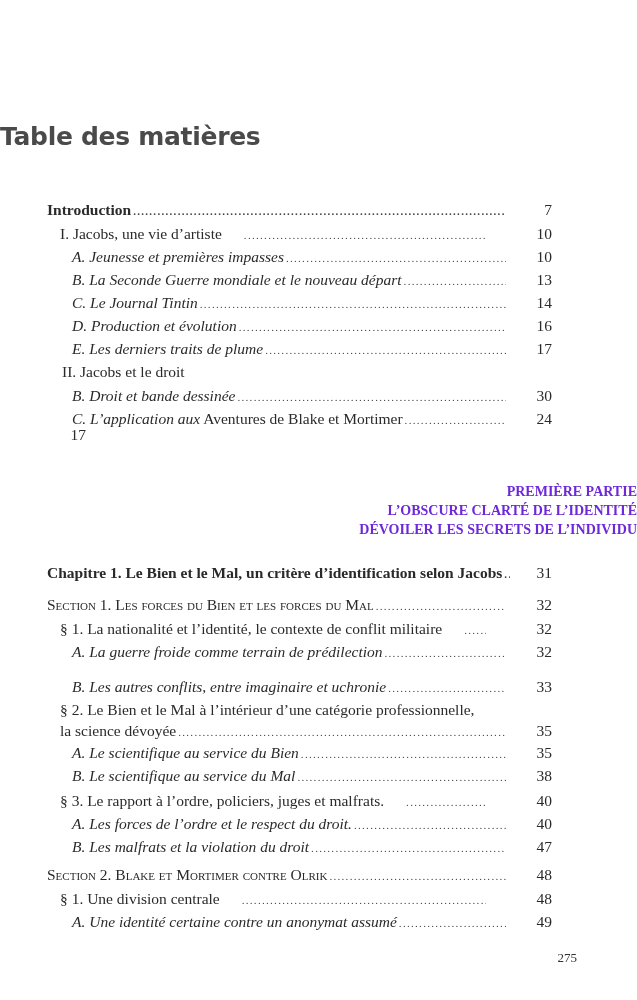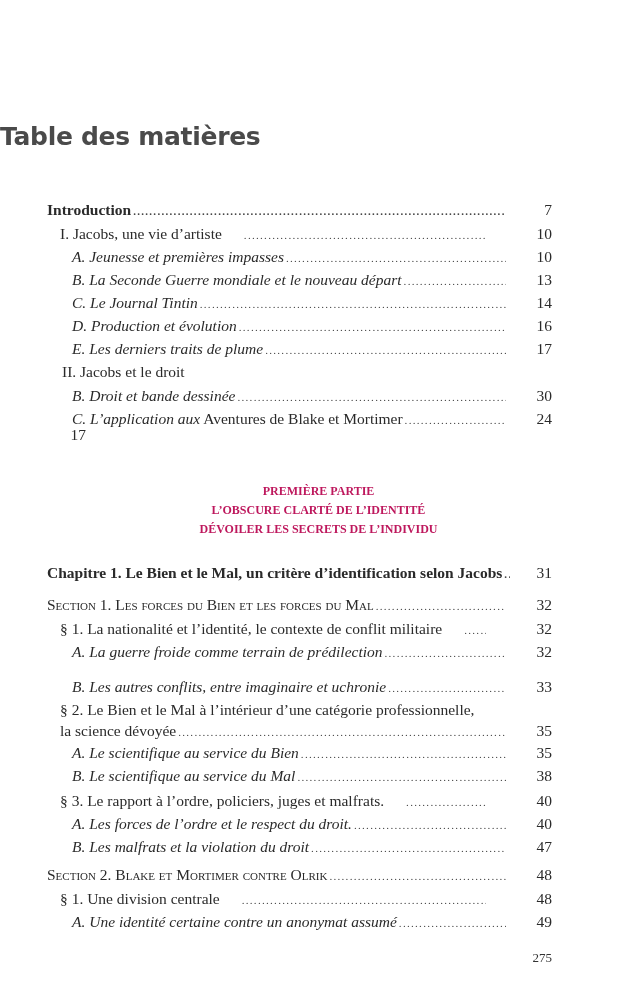--- a/index.html
+++ b/index.html
@@ -27,25 +27,25 @@
     content: "........................................................................................................................................................................................................................................";
   }
   .row .page { flex: 0 0 auto; width: 24px; text-align: right; }
   .lvl0 { padding-left: 0; }
   .lvl1 { padding-left: 13px; gap: 20px; }
   .lvl2 { padding-left: 25px; justify-content: space-between; }
   .bold { font-weight: bold; }
   .ital .label { font-style: italic; }
   .sc .label { font-variant: small-caps; }
   .part-block {
-    position: absolute; top: 482px; left: 0; width: 637px; text-align: center;
-    font-weight: bold; font-size: 12px; line-height: 19px; color: #be185d;
+    position: absolute; top: 482px; left: 0; width: 637px; text-align: right;
+    font-weight: bold; font-size: 14px; line-height: 19px; color: #6d28d9;
   }
   .footer-page {
-    position: absolute; top: 950px; left: 524px; width: 28px; text-align: right;
+    position: absolute; top: 950px; left: 549px; width: 28px; text-align: right;
     font-size: 13px; color: #333;
   }
 </style>
 </head>
 <body>
 
 <div class="page-title">Table des matières</div>
 
 <div class="toc" style="top:198px;">
   <div class="row lvl0 bold" style="height:24px;">

